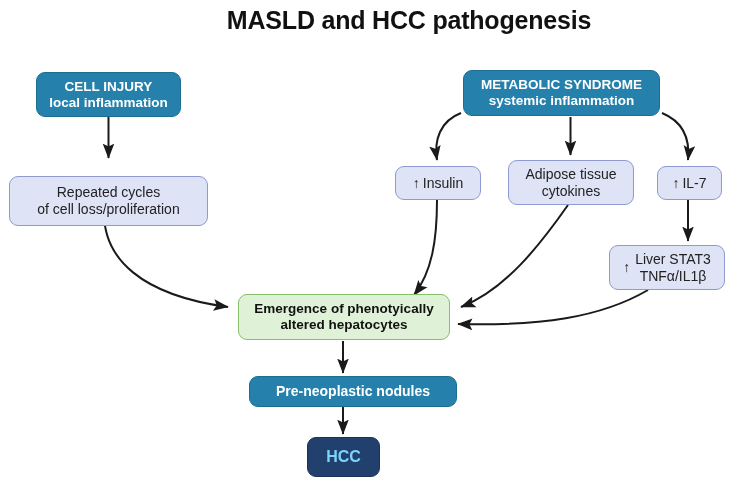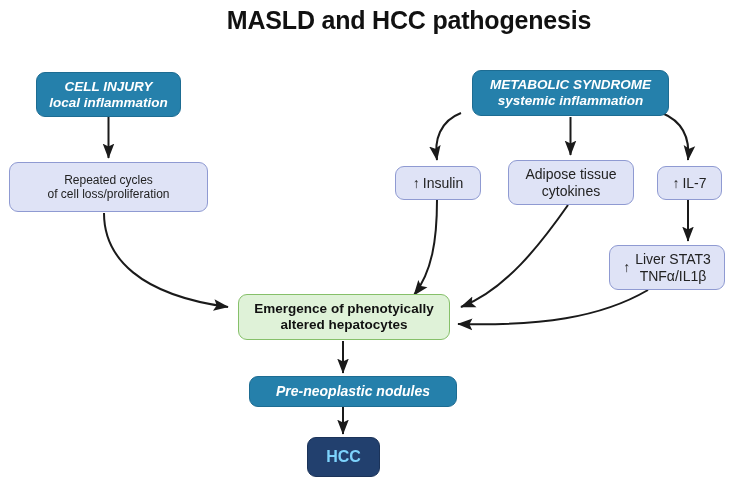--- a/index.html
+++ b/index.html
@@ -39,21 +39,20 @@
     border-radius: 9px;
     line-height: 1.18;
   }
 
   
   .n-teal {
     background: #2580ab;
     border: 1.5px solid #1d6c92;
     color: #ffffff;
     font-weight: bold;
-    font-style: italic;
   }
   
   .n-navy {
     background: #22406e;
     border: 1.5px solid #1b3359;
     color: #7dd3fc;
     font-weight: bold;
   }
   
   .n-lav {
@@ -131,28 +130,28 @@
     </g>
   </svg>
 
   <div class="node n-teal" style="left:36px; top:72px; width:145px; height:45px; font-size:13.5px;">
     <div>
       <div>CELL INJURY</div>
       <div>local inflammation</div>
     </div>
   </div>
 
-  <div class="node n-lav" style="left:9px; top:162px; width:199px; height:50px; font-size:12px;">
+  <div class="node n-lav" style="left:9px; top:176px; width:199px; height:50px; font-size:14px;">
     <div>
       <div>Repeated cycles</div>
       <div>of cell loss/proliferation</div>
     </div>
   </div>
 
-  <div class="node n-teal" style="left:463px; top:70px; width:197px; height:46px; font-size:13.5px;margin-left:9px;">
+  <div class="node n-teal" style="left:463px; top:70px; width:197px; height:46px; font-size:13.5px;">
     <div>
       <div>METABOLIC SYNDROME</div>
       <div>systemic inflammation</div>
     </div>
   </div>
 
   <div class="node n-lav" style="left:395px; top:166px; width:86px; height:34px; font-size:14px;">
     <div class="inline-row">
       <span class="arrowglyph">↑</span>
       <span>Insulin</span>

